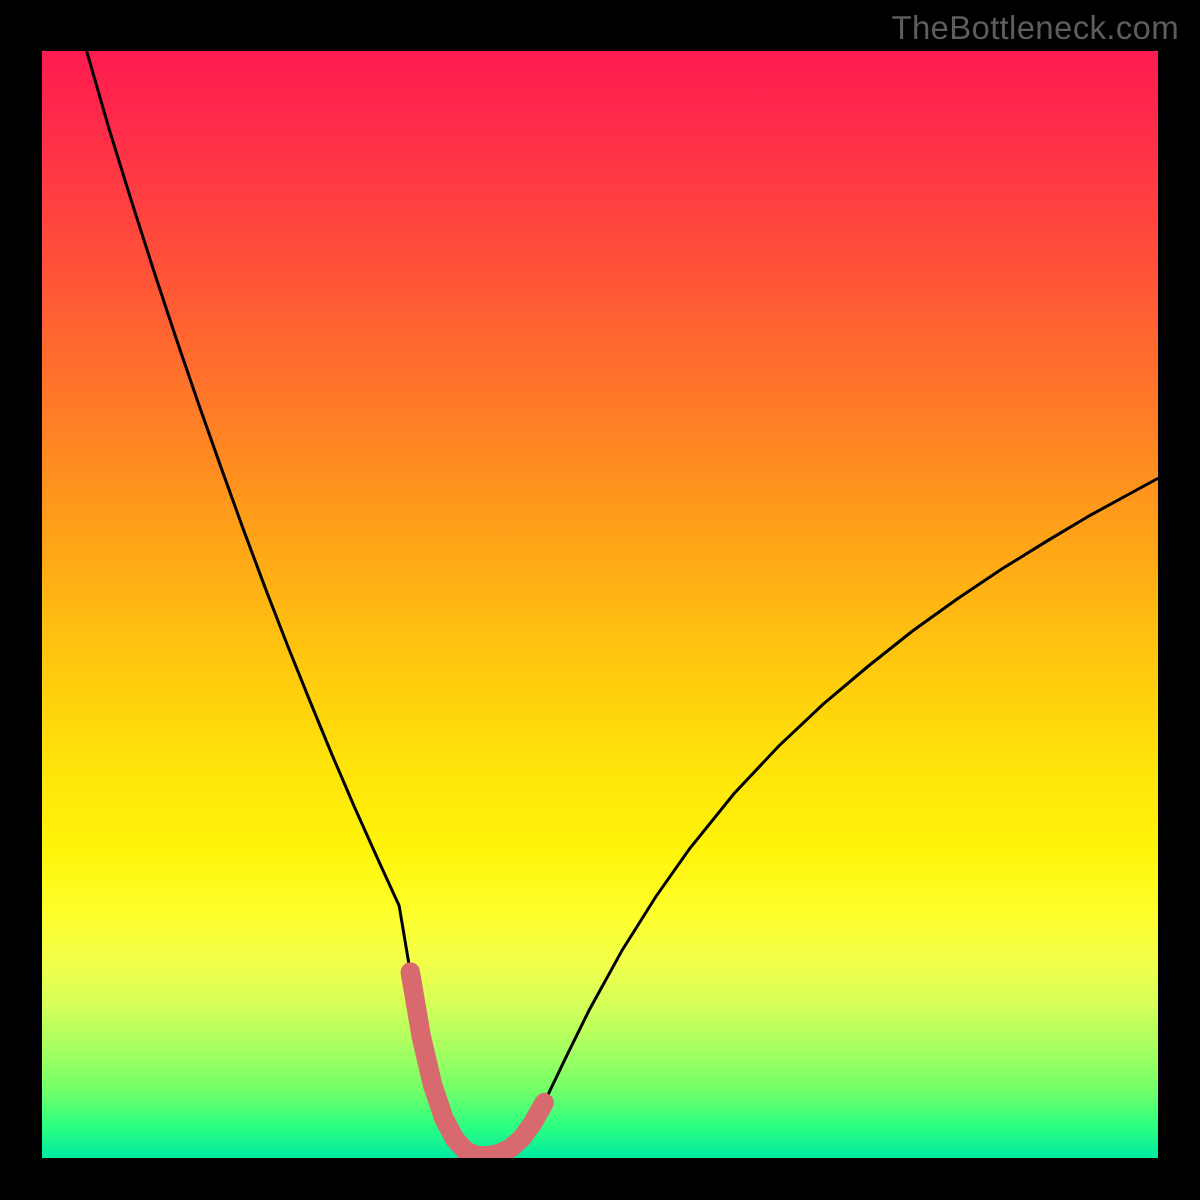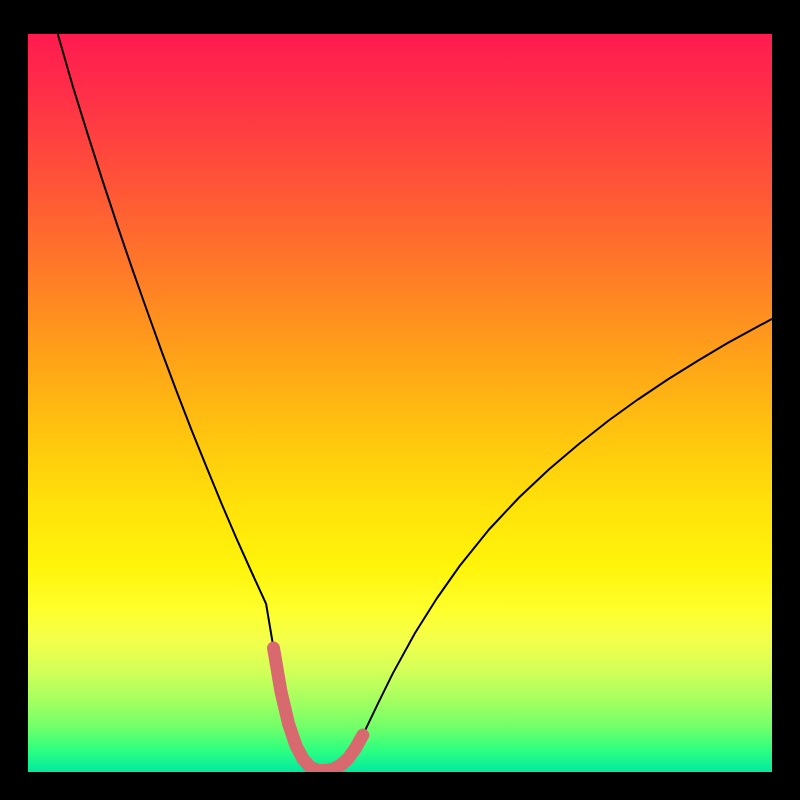--- a/index.html
+++ b/index.html
@@ -57,20 +57,21 @@
     top: 0;
     width: 744px;
     height: 738px;
     display: block;
   }
 </style>
 </head>
 <body>
 
 <div class="frame">
+  <div class="watermark">TheBottleneck.com</div>
 
   <div class="plot-area">
     <svg viewBox="0 0 744 738" preserveAspectRatio="none">
       <path fill="none" stroke="#000" stroke-width="2" d="M29.76 0.00 L44.64 51.66 L59.52 99.63 L74.40 146.12 L89.28 191.14 L104.16 234.68 L119.04 276.75 L133.92 318.08 L148.80 357.93 L163.68 396.31 L178.56 433.21 L193.44 469.37 L208.32 504.05 L223.20 537.26 L238.08 569.74 L245.52 614.02 L252.96 657.56 L260.40 689.29 L267.84 711.43 L275.28 725.45 L282.72 733.57 L290.16 736.52 L297.60 736.52 L305.04 735.05 L312.48 731.36 L319.92 724.72 L327.36 714.38 L334.80 701.10 L349.68 670.10 L364.56 639.85 L386.88 599.26 L409.20 563.83 L431.52 532.10 L461.28 495.20 L491.04 463.46 L520.80 435.42 L550.56 410.33 L580.32 386.71 L610.08 365.31 L639.84 345.38 L669.60 326.93 L699.36 309.22 L729.12 292.99 L744.00 284.87"></path>
       <path fill="none" stroke="#d86a6f" stroke-width="13" stroke-linecap="round" stroke-linejoin="round" d="M245.52 614.02 L252.96 657.56 L260.40 689.29 L267.84 711.43 L275.28 725.45 L282.72 733.57 L290.16 736.52 L297.60 736.52 L305.04 735.05 L312.48 731.36 L319.92 724.72 L327.36 714.38 L334.80 701.10"></path>
     </svg>
   </div>
 </div>
 
 </body></html>

